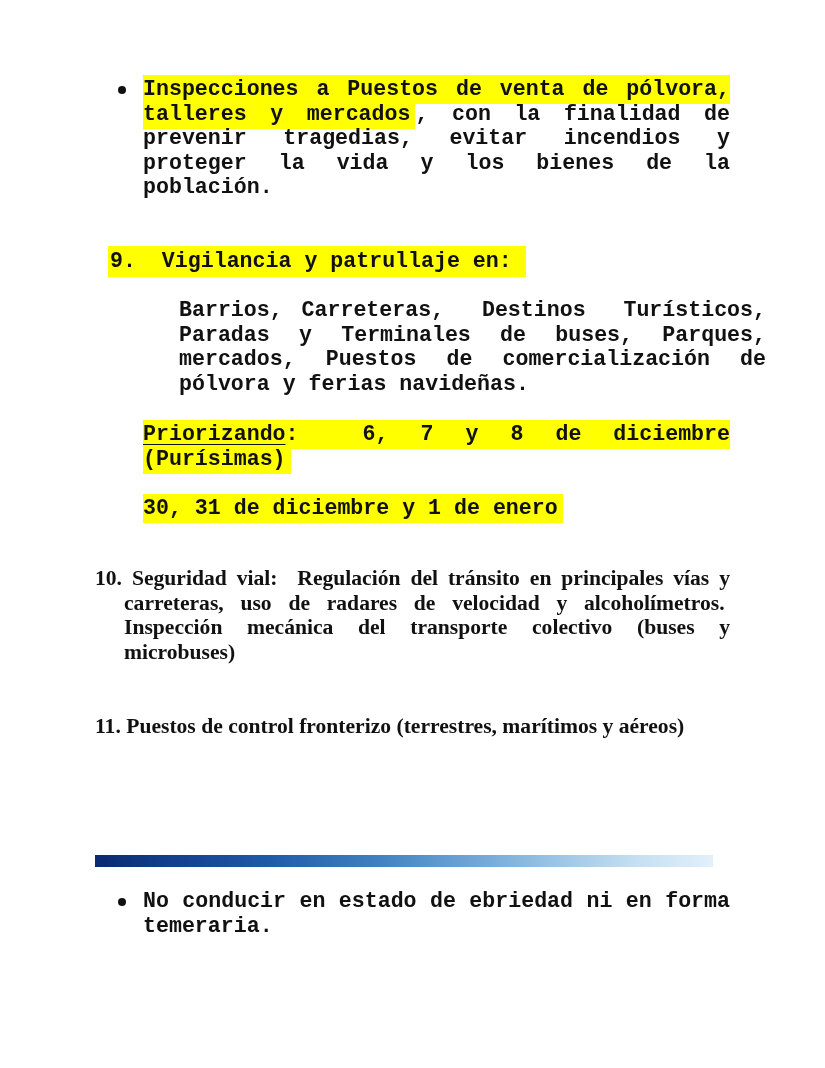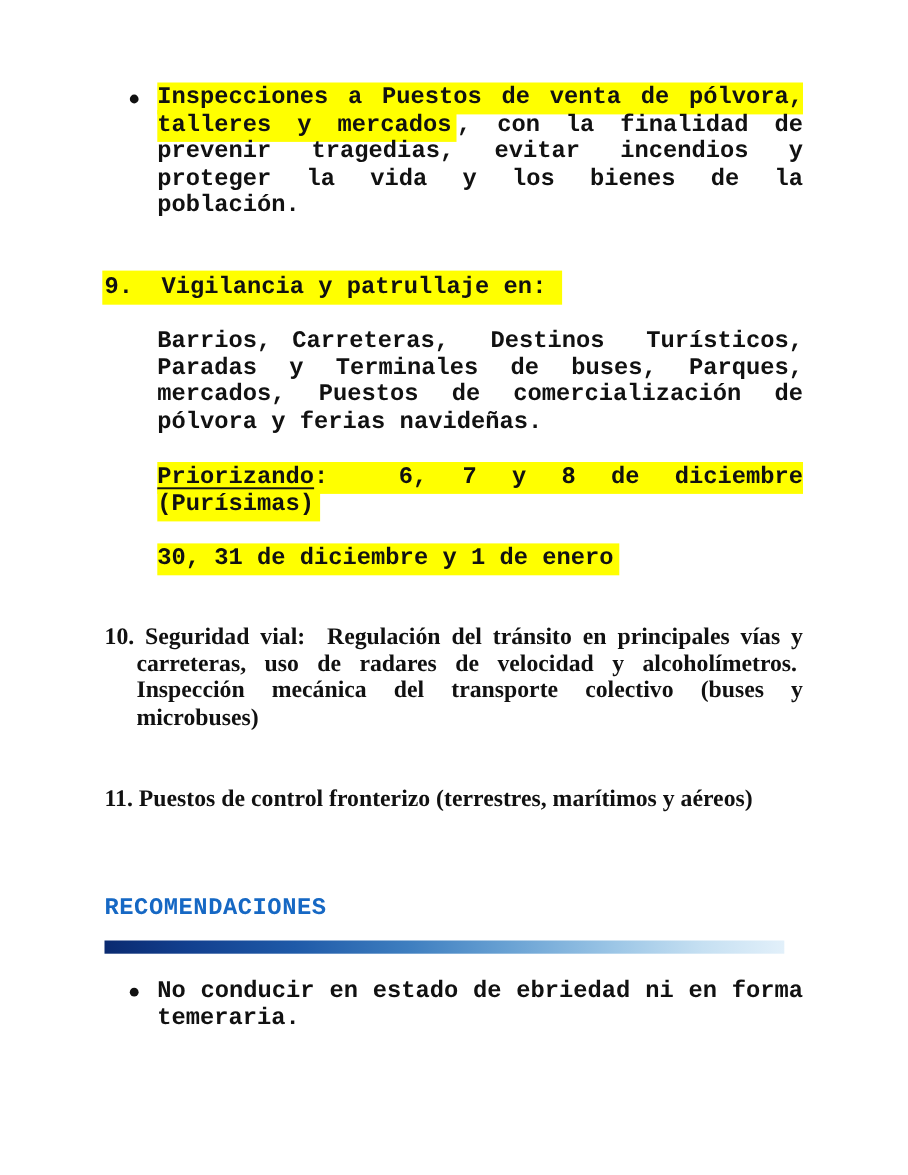--- a/index.html
+++ b/index.html
@@ -29,21 +29,21 @@
     background:var(--ink);
   }
   .hl{background:var(--hl);padding:2px 0 3px;margin-top:20px;}
   .hl-pad-r{padding-right:5px;}
   .u{text-decoration:underline;text-decoration-thickness:2px;text-underline-offset:4px;}
   .numbered{
     position:absolute;left:95px;width:635px;
     padding-left:29px;text-indent:-29px;
     text-align:justify;box-sizing:border-box;font-family:Liberation Serif, serif;
   }
-  .heading9{position:absolute;left:93px;top:249px;white-space:nowrap;}
+  .heading9{position:absolute;left:108px;top:249px;white-space:nowrap;}
   .heading9 .hl{padding:3px 14px 4px 2px;}
   .recomendaciones{
     position:absolute;left:95px;top:814px;
     color:var(--blue);letter-spacing:0.5px;
   }
   .gradient-bar{
     position:absolute;left:95px;top:855px;width:618px;height:12px;
     background:linear-gradient(90deg,
       var(--bar-start) 0%, #123f8e 12%, #1f5aa8 28%,
       var(--bar-mid) 45%, #6ba3d4 60%, #9cc6e6 75%,
@@ -56,35 +56,34 @@
 <div class="page">
 
   <div class="bullet-para" style="top:77px;">
     <span class="dot"></span><span class="hl hl-pad-r">Inspecciones a Puestos de venta de pólvora, talleres y mercados</span><span>, con la finalidad de prevenir tragedias, evitar incendios y proteger la vida y los bienes de la población.</span>
   </div>
 
   <div class="heading9">
     <span class="hl">9.&nbsp; Vigilancia y patrullaje en:</span>
   </div>
 
-  <div class="bullet-para" style="top:298px;">
+  <div class="bullet-para" style="top:298px;margin-left:36px;">
     <span>Barrios, Carreteras,&nbsp; Destinos&nbsp; Turísticos, Paradas y Terminales de buses, Parques, mercados, Puestos de comercialización de pólvora y ferias navideñas.</span>
   </div>
 
   <div class="bullet-para" style="top:422px;"><span class="hl hl-pad-r"><span class="u">Priorizando</span><span>:&nbsp; 6, 7 y 8 de diciembre (Purísimas)</span></span><br><br><span class="hl hl-pad-r">30, 31 de diciembre y 1 de enero</span></div>
 
   <div class="numbered" style="top:566px;">
     <span>10. Seguridad vial:&nbsp; Regulación del tránsito en principales vías y carreteras, uso de radares de velocidad y alcoholímetros.&nbsp; Inspección mecánica del transporte colectivo (buses y microbuses)</span>
   </div>
 
   <div class="numbered" style="top:714px;">
     <span>11. Puestos de control fronterizo (terrestres, marítimos y aéreos)</span>
   </div>
 
-  <div class="recomendaciones">RECOMENDACIONES</div>
 
   <div class="gradient-bar"></div>
 
   <div class="bullet-para" style="top:889px;">
     <span class="dot"></span><span>No conducir en estado de ebriedad ni en forma temeraria.</span>
   </div>
 
 </div>
 
 </body></html>

